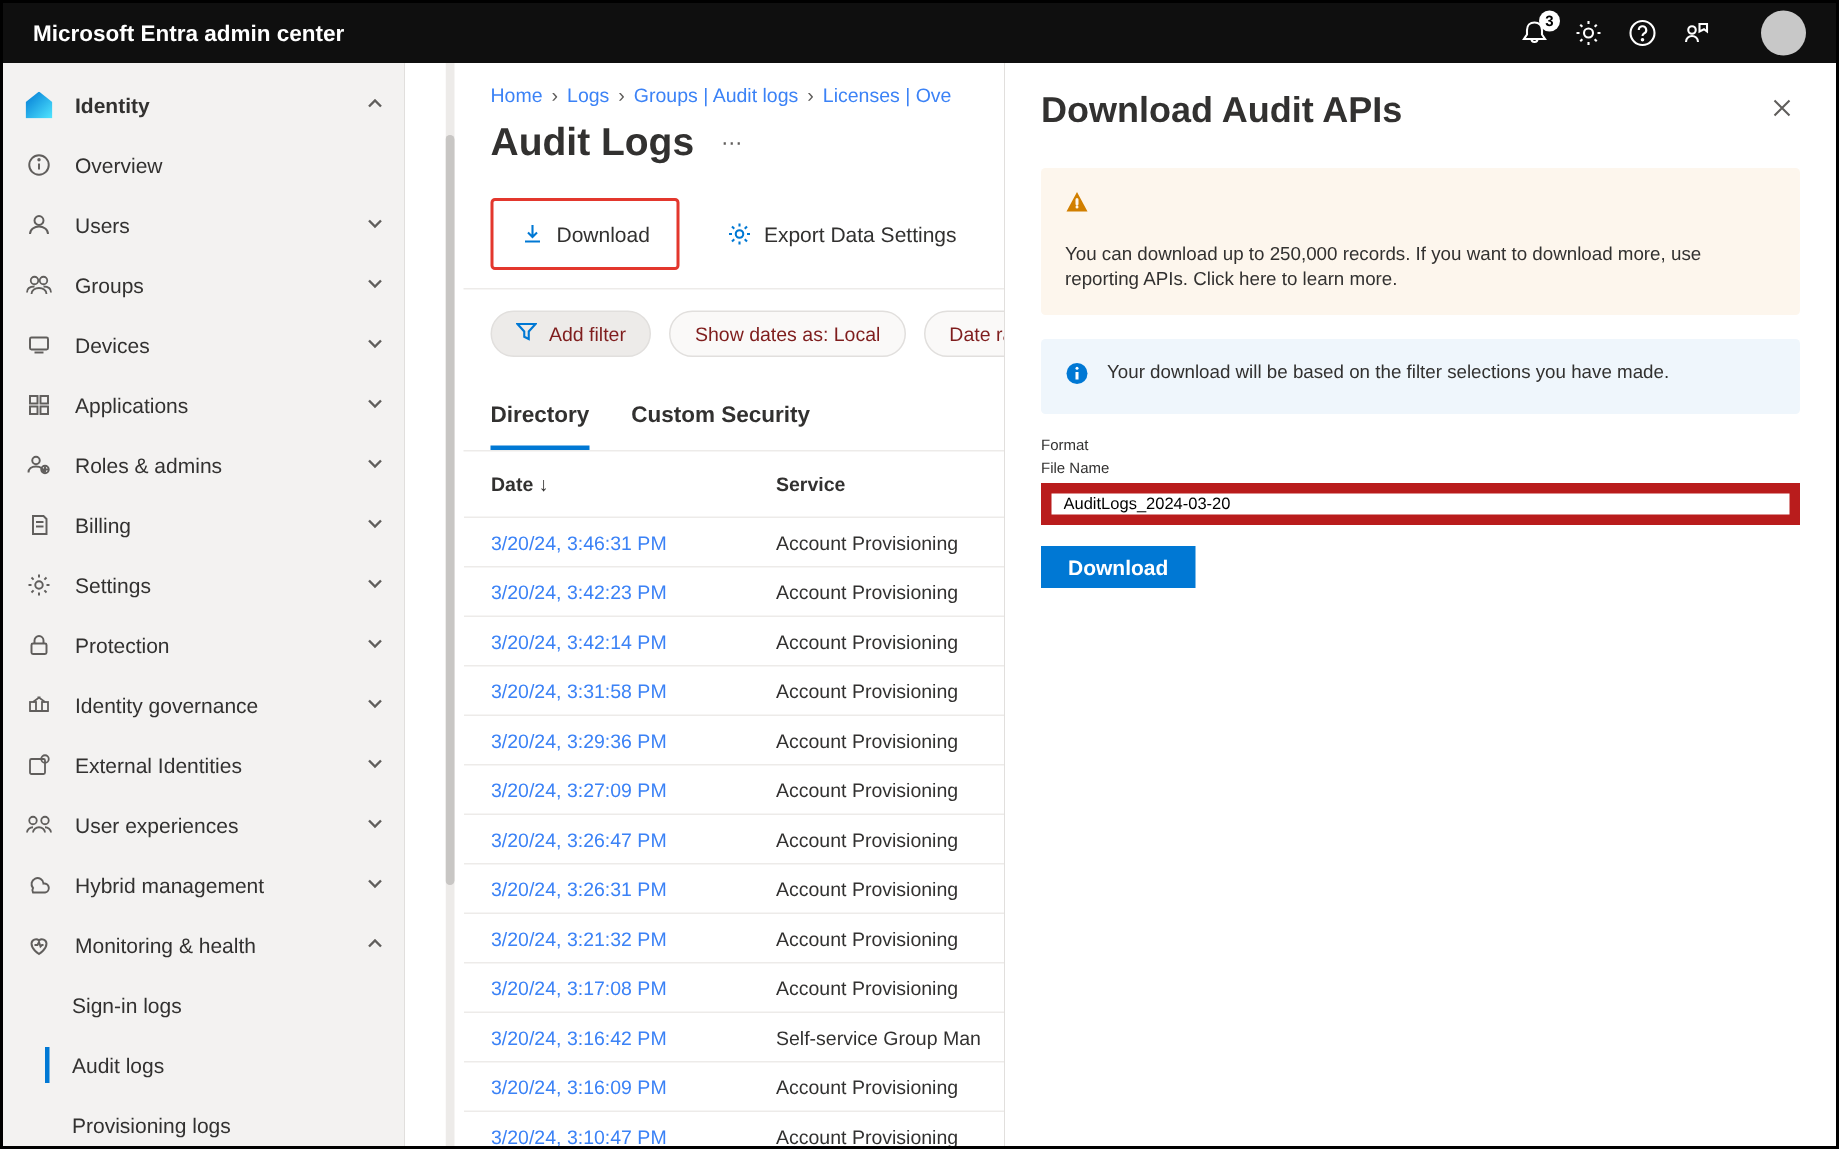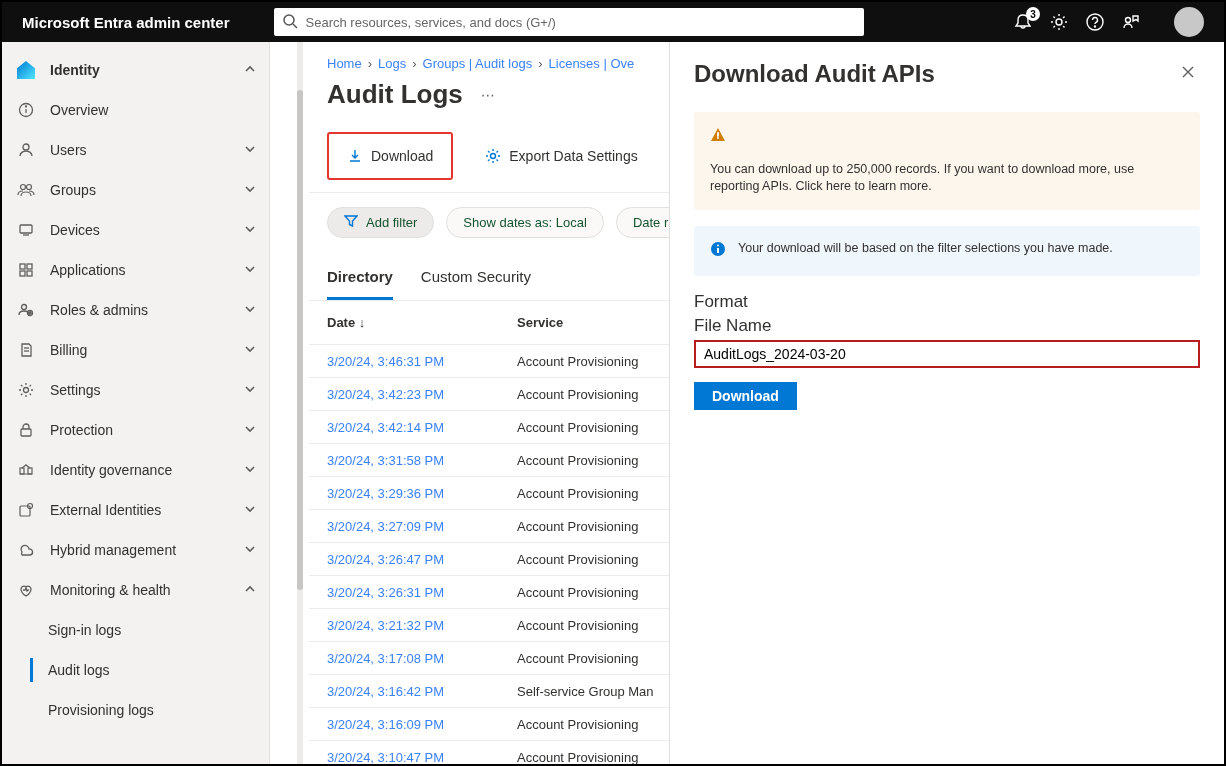--- a/index.html
+++ b/index.html
@@ -1,20 +1,20 @@
 <!DOCTYPE html>
 <html><head>
 <meta charset="utf-8">
 <style>
 * { box-sizing: border-box; margin: 0; padding: 0; font-family: "Segoe UI", -apple-system, sans-serif; }
 body { width: 1226px; height: 766px; border: 2px solid #000; overflow: hidden; position: relative; background: #fff; }
 
 
 .topbar { height: 40px; background: #0f0f0f; display: flex; align-items: center; padding: 0 20px; color: #fff; }
-.topbar-title { font-size: 15px; font-weight: 600; margin-right: 44px; white-space: nowrap; }
+.topbar-title { font-size: 15px; font-weight: 600; margin-right: 32px; white-space: nowrap; }
 .search-wrap { flex: 1; max-width: 590px; position: relative; }
 .search-input { width: 100%; height: 28px; background: #fff; border: none; border-radius: 2px; padding: 0 10px 0 32px; font-size: 13px; color: #333; }
 .search-input::placeholder { color: #666; }
 .search-icon { position: absolute; left: 8px; top: 5px; color: #555; }
 .topbar-icons { display: flex; align-items: center; gap: 18px; margin-left: auto; padding-left: 24px; }
 .topbar-iconbtn { background: none; border: none; color: #fff; cursor: pointer; position: relative; display:flex; align-items:center; }
 .badge { position: absolute; top: -6px; right: -8px; background: #fff; color: #000; font-size: 10px; font-weight: 600; border-radius: 50%; width: 14px; height: 14px; display: flex; align-items: center; justify-content: center; }
 .avatar { width: 30px; height: 30px; background: #c8c8c8; border-radius: 50%; margin-left: 16px; }
 
 
@@ -49,69 +49,60 @@
 .title-more { color: #605e5c; font-size: 14px; cursor:pointer; }
 
 
 .toolbar { display: flex; align-items: center; gap: 22px; padding: 12px 18px; border-bottom: 1px solid #edebe9; }
 .tool-btn { display: flex; align-items: center; gap: 8px; background: none; border: none; font-size: 14px; color: #323130; cursor: pointer; padding: 6px 10px; }
 .tool-btn.highlight { border: 2px solid #e3372d; border-radius: 3px; padding: 14px 18px; }
 .tool-icon { color: #0078d4; display:flex; }
 
 
 .filters { display: flex; gap: 12px; padding: 14px 18px; }
-.pill { display: flex; align-items: center; gap: 8px; background: #edebe9; border: 1px solid #e1dfdd; border-radius: 16px; padding: 6px 16px; font-size: 13px; color: #14532d; cursor:pointer; }
+.pill { display: flex; align-items: center; gap: 8px; background: #edebe9; border: 1px solid #e1dfdd; border-radius: 16px; padding: 6px 16px; font-size: 13px; color: #7f1d1d; cursor:pointer; }
 .pill.light { background: #faf9f8; }
 
 
 .tabs { display: flex; gap: 28px; padding: 0 18px; border-bottom: 1px solid #edebe9; margin-top: 6px; }
-.tab { padding: 10px 0 12px 0; font-size: 15px; color: #323130; cursor: pointer; }
+.tab { padding: 10px 0 12px 0; font-size: 15px; color: #323130; cursor: pointer; font-weight: bold; }
 .tab.active { font-weight: 700; border-bottom: 3px solid #0078d4; }
 
 
 .table-wrap { flex:1; overflow:auto; }
 .tbl-head { display: flex; padding: 14px 18px; font-size: 13px; font-weight: 600; color: #323130; border-bottom: 1px solid #edebe9; }
 .col-date { width: 190px; }
 .col-svc { flex: 1; }
 .tbl-row { display: flex; padding: 7px 18px; font-size: 13px; border-bottom: 1px solid #edebe9; align-items:center; min-height:33px; }
 .tbl-row .date { color: #3b82f6; cursor: pointer; }
 .tbl-row .svc { color: #323130; }
 
 
 .panel { position: absolute; right: 0; top: 0; bottom: 0; width: 555px; background: #fff; border-left: 1px solid #e1dfdd; padding: 18px 24px; overflow:auto; }
 .panel-head { display:flex; align-items:flex-start; justify-content:space-between; margin-bottom: 24px; }
 .panel-title { font-size: 24px; font-weight: 600; color: #323130; }
 .panel-close { background:none; border:none; cursor:pointer; color:#605e5c; padding:4px; }
 .alert { display:flex; gap:12px; padding:14px 16px; border-radius:3px; margin-bottom:16px; font-size:12.5px; line-height:1.4; color:#323130; }
 .alert.warn { background:#fdf6ed;flex-direction:column; }
 .alert.info { background:#eff6fc; }
 .alert-icon { flex-shrink:0; margin-top:1px; }
-.field-label { font-size:17px; color:#323130; margin-bottom:4px; margin-top:4px; display:block; }
+.field-label { font-size:10px; color:#323130; margin-bottom:4px; margin-top:4px; display:block; }
 .radios { display:flex; gap:22px; margin-bottom:16px; }
 .radio-opt { display:flex; align-items:center; gap:6px; font-size:14px; cursor:pointer; }
 .radio-circle { width:18px; height:18px; border:1px solid #323130; border-radius:50%; display:flex; align-items:center; justify-content:center; }
 .radio-circle.checked { border-color:#0078d4; }
 .radio-circle.checked::after { content:""; width:10px; height:10px; background:#0078d4; border-radius:50%; }
-.text-input { width:100%; height:28px; border:2px solid #b91c1c; padding:4px 8px; font-size:14px; margin-bottom:14px; }
+.text-input { width:100%; height:28px; border:7px solid #b91c1c; padding:4px 8px; font-size:11px; margin-bottom:14px; }
 .primary-btn { background:#0078d4; color:#fff; border:none; padding:6px 18px; font-size:14px; font-weight:600; cursor:pointer; }
 </style>
 </head>
 <body>
 
 <div class="topbar">
   <div class="topbar-title">Microsoft Entra admin center</div>
-  <div class="search-wrap">
-    <span class="search-icon">
-      <svg width="16" height="16" viewBox="0 0 16 16" fill="none" stroke="currentColor" stroke-width="1.5">
-          <circle cx="7" cy="7" r="5"></circle>
-          <line x1="11" y1="11" x2="15" y2="15"></line>
-        </svg>
-    </span>
-    <input class="search-input" placeholder="Search resources, services, and docs (G+/)" style="">
-  </div>
   <div class="topbar-icons">
     <button class="topbar-iconbtn">
       <svg width="18" height="18" viewBox="0 0 18 18" fill="none" stroke="currentColor" stroke-width="1.4">
           <path d="M9 2 C6 2 4 4 4 7 L4 10 L2 13 L16 13 L14 10 L14 7 C14 4 12 2 9 2 Z"></path>
           <path d="M7 13 a2 2 0 0 0 4 0"></path>
         </svg>
       <span class="badge">3</span>
     </button>
     <button class="topbar-iconbtn">
       <svg width="18" height="18" viewBox="0 0 18 18" fill="none" stroke="currentColor" stroke-width="1.4">
@@ -284,20 +275,33 @@
               <circle cx="12" cy="4" r="2.5"></circle>
             </svg>
           </span>
     <span>External Identities</span>
     <span class="side-chevron"><svg width="14" height="" free="14" viewBox="0 0 14 14" fill="none" stroke="currentColor" stroke-width="1.6">
               <path d="M3 5l4 4 4-4"></path>
             </svg></span>
         </div>
         <div class="side-item">
           <span class="side-icon">
+            <svg width="18" height="16" viewBox="0 0 18 16" fill="none" stroke="currentColor" stroke-width="1.2">
+              <circle cx="5" cy="5" r="2.5"></circle>
+              <circle cx="13" cy="5" r="2.5"></circle>
+              <path d="M1 13c0-2 2-3.5 4-3.5M17 13c0-2-2-3.5-4-3.5M5 13c0-2 2-3.5 4-3.5s4 1.5 4 3.5"></path>
+            </svg>
+          </span>
+    <span>User experiences</span>
+    <span class="side-chevron"><svg width="14" height="" free="14" viewBox="0 0 14 14" fill="none" stroke="currentColor" stroke-width="1.6">
+              <path d="M3 5l4 4 4-4"></path>
+            </svg></span>
+        </div>
+        <div class="side-item">
+          <span class="side-icon">
             <svg width="16" height="16" viewBox="0 0 16 16" fill="none" stroke="currentColor" stroke-width="1.3">
               <path d="M4 10a4 4 0 1 1 7-3 3 3 0 1 1 1 6H4a3 3 0 0 1 0-3z"></path>
             </svg>
           </span>
     <span>Hybrid management</span>
     <span class="side-chevron"><svg width="14" height="" free="14" viewBox="0 0 14 14" fill="none" stroke="currentColor" stroke-width="1.6">
               <path d="M3 5l4 4 4-4"></path>
             </svg></span>
         </div>
         <div class="side-item">

